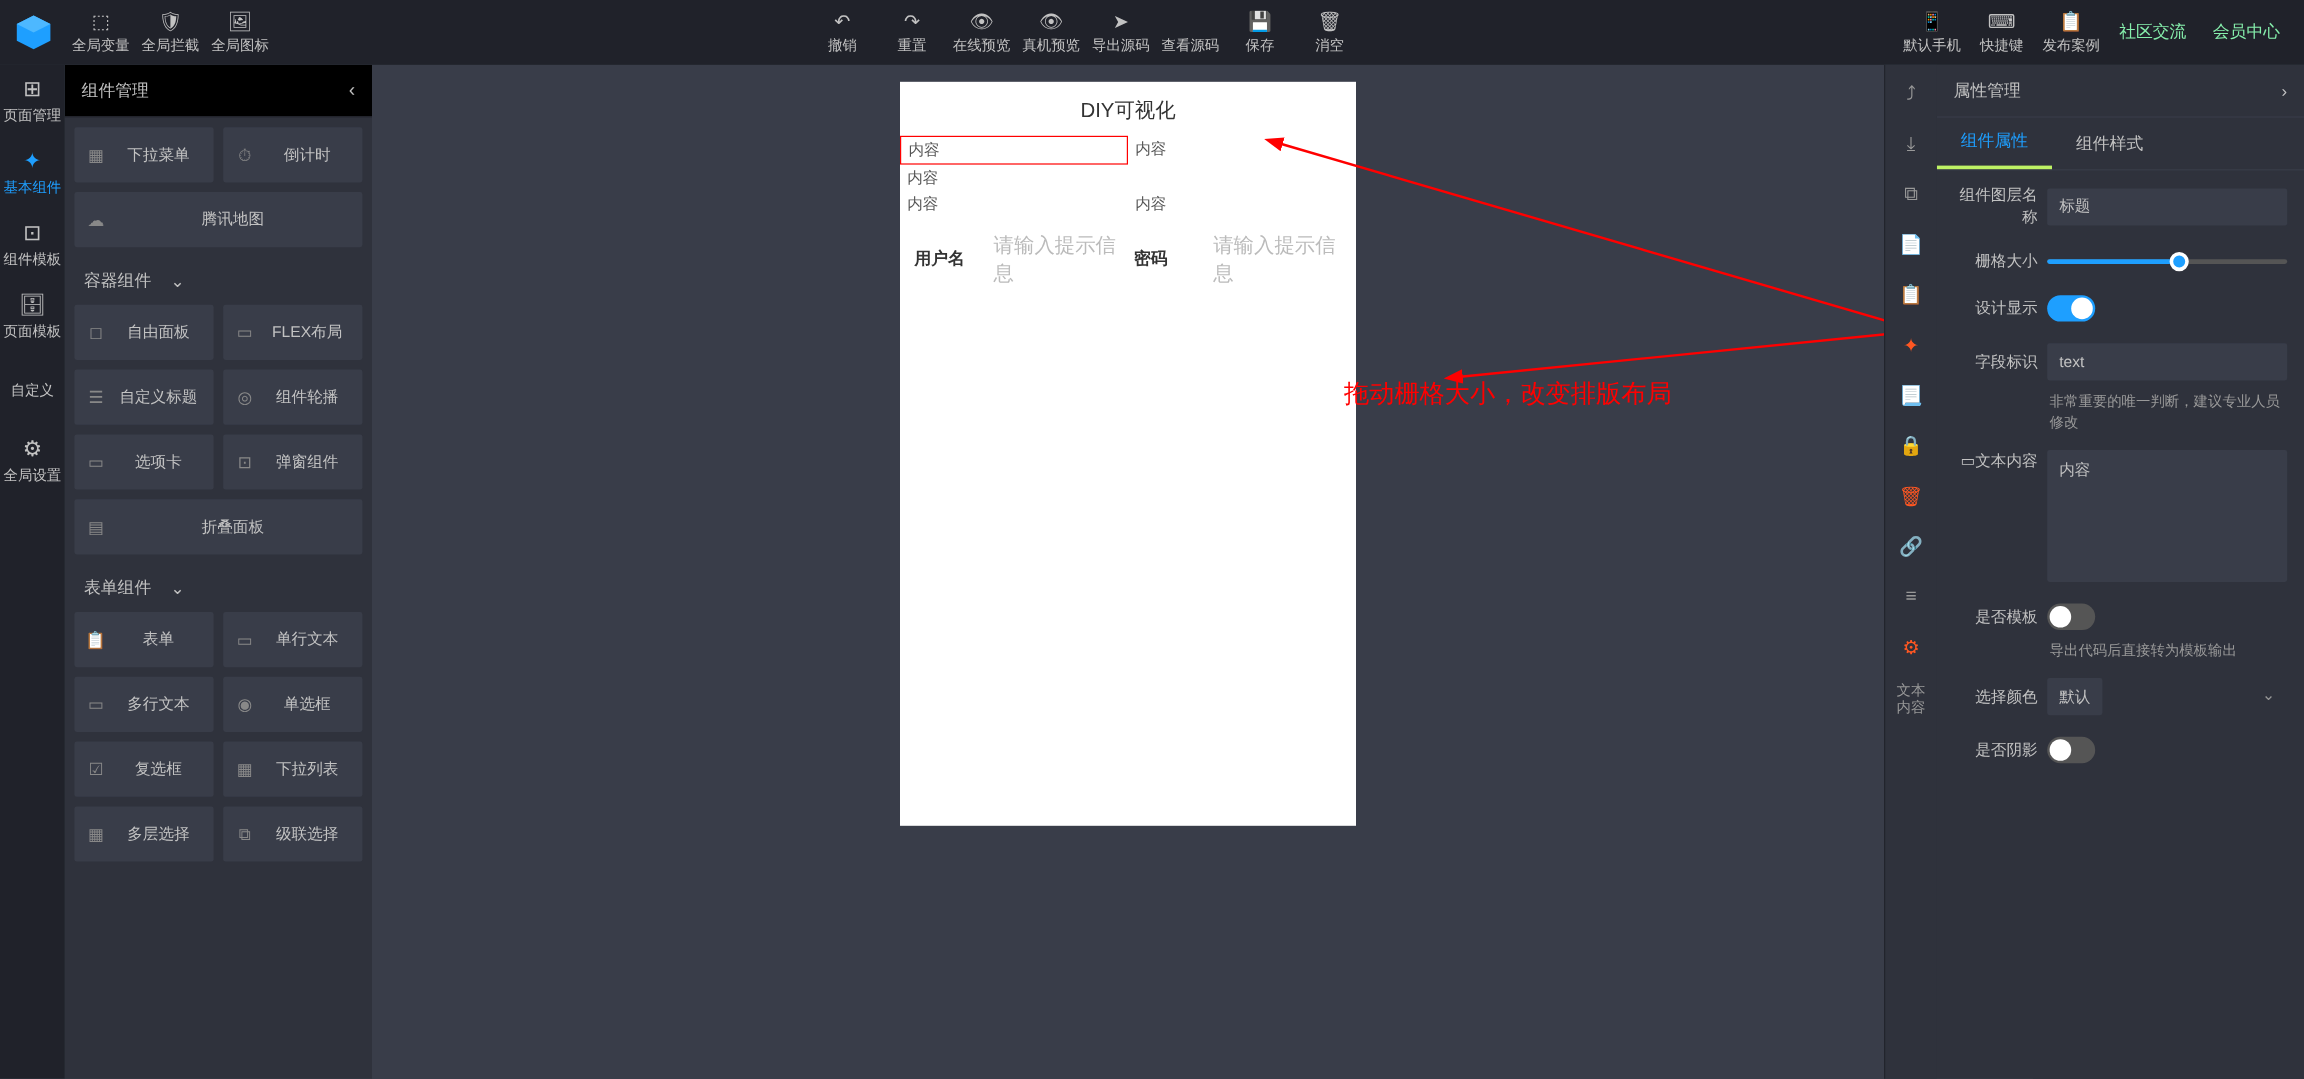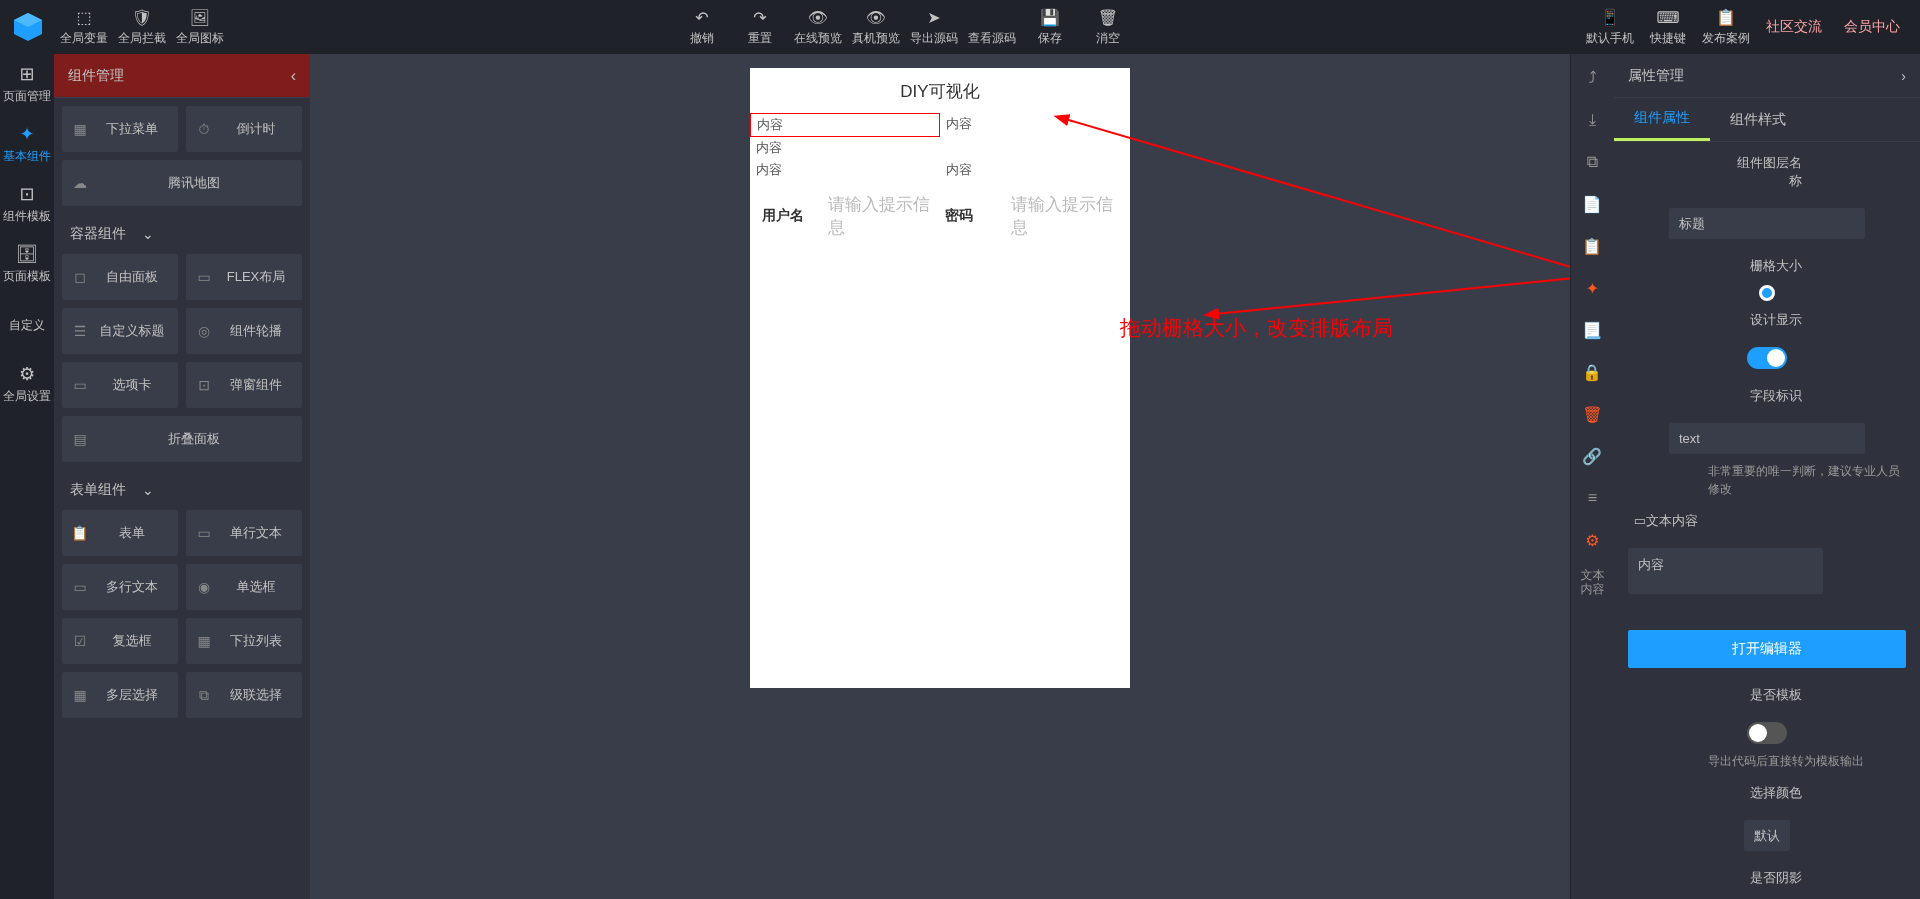--- a/index.html
+++ b/index.html
@@ -4,28 +4,28 @@
 <style>
 * { margin:0; padding:0; box-sizing:border-box; font-family:"Microsoft YaHei","PingFang SC",sans-serif; }
 body { background:#393d49; color:#c2c2c2; font-size:13px; overflow:hidden; }
 .top-toolbar { height:54px; background:#20222a; display:flex; align-items:center; padding:0 10px; }
 .top-left,.top-center,.top-right { display:flex; align-items:center; gap:2px; }
 .top-center { flex:1; justify-content:center; }
 .top-right { margin-left:auto; }
 .logo { width:36px; height:36px; margin-right:10px; display:flex; align-items:center; justify-content:center; }
 .tbtn { display:flex; flex-direction:column; align-items:center; justify-content:center; width:56px; height:54px; cursor:pointer; color:#c2c2c2; font-size:12px; gap:2px; }
 .tbtn .ico { width:20px; height:20px; display:flex; align-items:center; justify-content:center; font-size:16px; }
-.text-btn { padding:0 10px; height:54px; display:flex; align-items:center; cursor:pointer; font-size:14px; color:#fca5a5; }
+.text-btn { padding:0 10px; height:54px; display:flex; align-items:center; cursor:pointer; font-size:14px; color:#86efac; }
 .main { display:flex; height:calc(100vh - 54px); }
 .left-nav { width:54px; background:#20222a; display:flex; flex-direction:column; }
 .nav-item { display:flex; flex-direction:column; align-items:center; justify-content:center; height:60px; cursor:pointer; font-size:12px; gap:3px; color:#c2c2c2; }
 .nav-item.active { color:#1e9fff; }
 .nav-item .ico { font-size:18px; }
 .comp-panel { width:256px; background:#2f323c; display:flex; flex-direction:column; overflow:hidden; }
-.panel-header { height:44px; display:flex; align-items:center; padding:0 14px; background:#7f1d1d; border-bottom:1px solid #393d49; justify-content:space-between; font-size:14px; }
+.panel-header { height:44px; display:flex; align-items:center; padding:0 14px; background:#000000; border-bottom:1px solid #393d49; justify-content:space-between; font-size:14px; }
 .panel-collapse { cursor:pointer; font-size:16px; }
 .comp-scroll { flex:1; overflow-y:auto; padding:8px; }
 .comp-scroll::-webkit-scrollbar { width:6px; }
 .comp-scroll::-webkit-scrollbar-thumb { background:#555; border-radius:3px; }
 .group-header { height:40px; display:flex; align-items:center; padding:0 8px; cursor:pointer; justify-content:flex-start; font-size:14px;gap:16px; }
 .comp-grid { display:grid; grid-template-columns:1fr 1fr; gap:8px; margin-bottom:8px; }
 .comp-grid.single { grid-template-columns:1fr; }
 .comp-item { height:46px; background:#393d49; border-radius:2px; display:flex; align-items:center; padding:0 10px; cursor:pointer; gap:8px; }
 .comp-item .ci-ico { width:16px; height:16px; display:flex; align-items:center; justify-content:center; font-size:14px; color:#888; }
 .comp-item .ci-lbl { flex:1; text-align:center; font-size:13px; }
@@ -45,21 +45,21 @@
 .rt-item { width:32px; height:36px; display:flex; align-items:center; justify-content:center; cursor:pointer; color:#999; font-size:16px; flex-direction:column; }
 .rt-text { font-size:12px; line-height:14px; text-align:center; }
 .prop-panel { flex:1; display:flex; flex-direction:column; overflow:hidden; }
 .prop-header { height:44px; display:flex; align-items:center; padding:0 14px; justify-content:space-between; border-bottom:1px solid #393d49; font-size:14px; }
 .prop-tabs { display:flex; height:44px; border-bottom:1px solid #393d49; }
 .prop-tab { flex:0 0 auto; padding:0 20px; display:flex; align-items:center; cursor:pointer; font-size:14px; }
 .prop-tab.active { color:#1e9fff; border-bottom:3px solid #bef264; }
 .prop-body { flex:1; overflow-y:auto; padding:12px 14px; }
 .prop-body::-webkit-scrollbar { width:6px; }
 .prop-body::-webkit-scrollbar-thumb { background:#555; }
-.prow { display:flex; align-items:center; margin-bottom:18px; gap:18px;flex-direction:column; }
+.prow { display:flex; align-items:center; margin-bottom:18px; gap:8px; }
 .plabel { width:70px; text-align:right; font-size:13px; color:#c2c2c2; flex-shrink:0; }
 .pinput,.pselect,.ptextarea { flex:1; background:#393d49; border:none; color:#c2c2c2; padding:8px 10px; border-radius:2px; font-size:13px; }
 .ptextarea { resize:none; height:110px; }
 .pselect { appearance:none; position:relative; }
 .select-wrap { flex:1; position:relative; }
 .select-wrap::after { content:"⌄"; position:absolute; right:10px; top:6px; color:#999; pointer-events:none; }
 .slider-wrap { flex:1; position:relative; height:20px; display:flex; align-items:center; }
 .slider-track { position:absolute; height:4px; background:#555; width:100%; border-radius:2px; }
 .slider-fill { position:absolute; height:4px; background:#1e9fff; width:55%; border-radius:2px; }
 .slider-thumb { position:absolute; left:55%; width:16px; height:16px; background:#1e9fff; border-radius:50%; border:3px solid #fff; transform:translateX(-50%); cursor:pointer; }
@@ -356,24 +356,20 @@
         <div class="prow">
           <span class="plabel">字段标识</span>
           <input class="pinput" value="text" style="">
         </div>
         <div class="help-text">非常重要的唯一判断，建议专业人员修改</div>
         <div class="prow" style="align-items:flex-start;">
           <span class="plabel">▭文本内容</span>
           <textarea class="ptextarea" style="">内容</textarea>
         </div>
         <div class="prow">
-            <span class="plabel"></span>
-          <button class="editor-btn">打开编辑器</button>
-        </div>
-        <div class="prow">
           <span class="plabel">是否模板</span>
           <div class="toggle">
               <div class="knob"></div>
             </div>
         </div>
         <div class="help-text">导出代码后直接转为模板输出</div>
         <div class="prow">
           <span class="plabel">选择颜色</span>
           <div class="select-wrap"><select class="pselect"><option>默认</option></select></div>
         </div>

